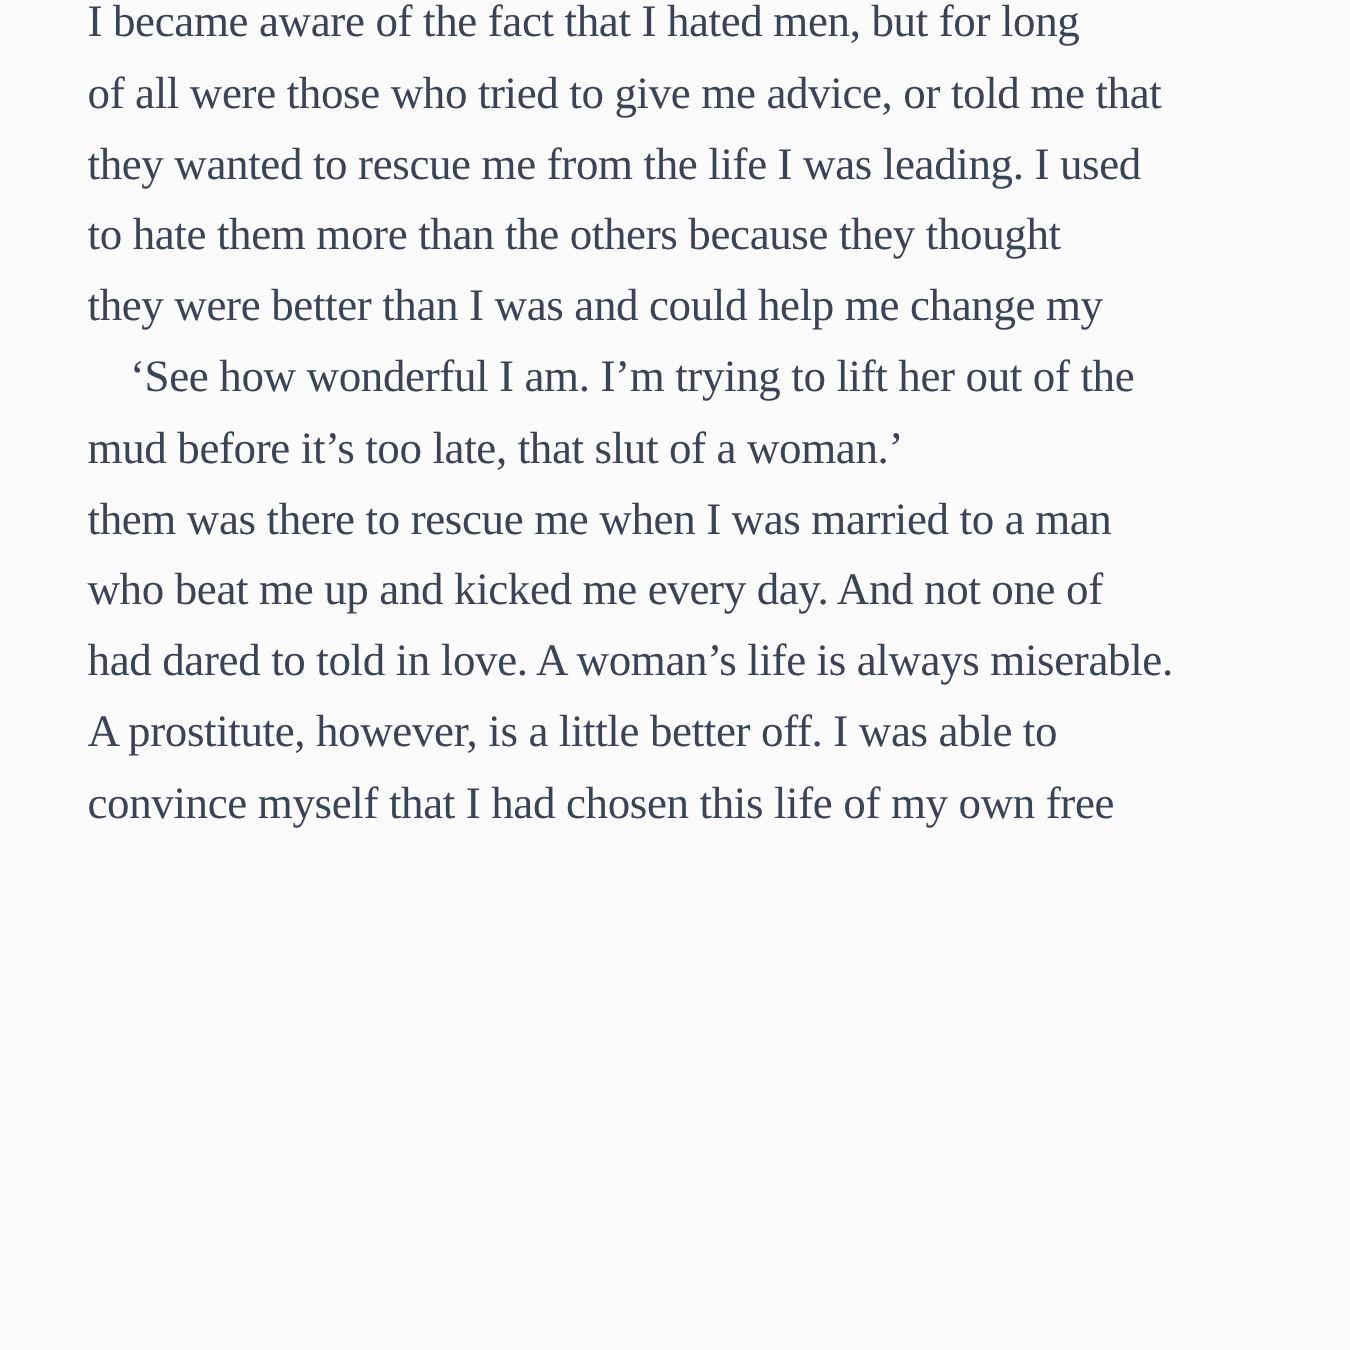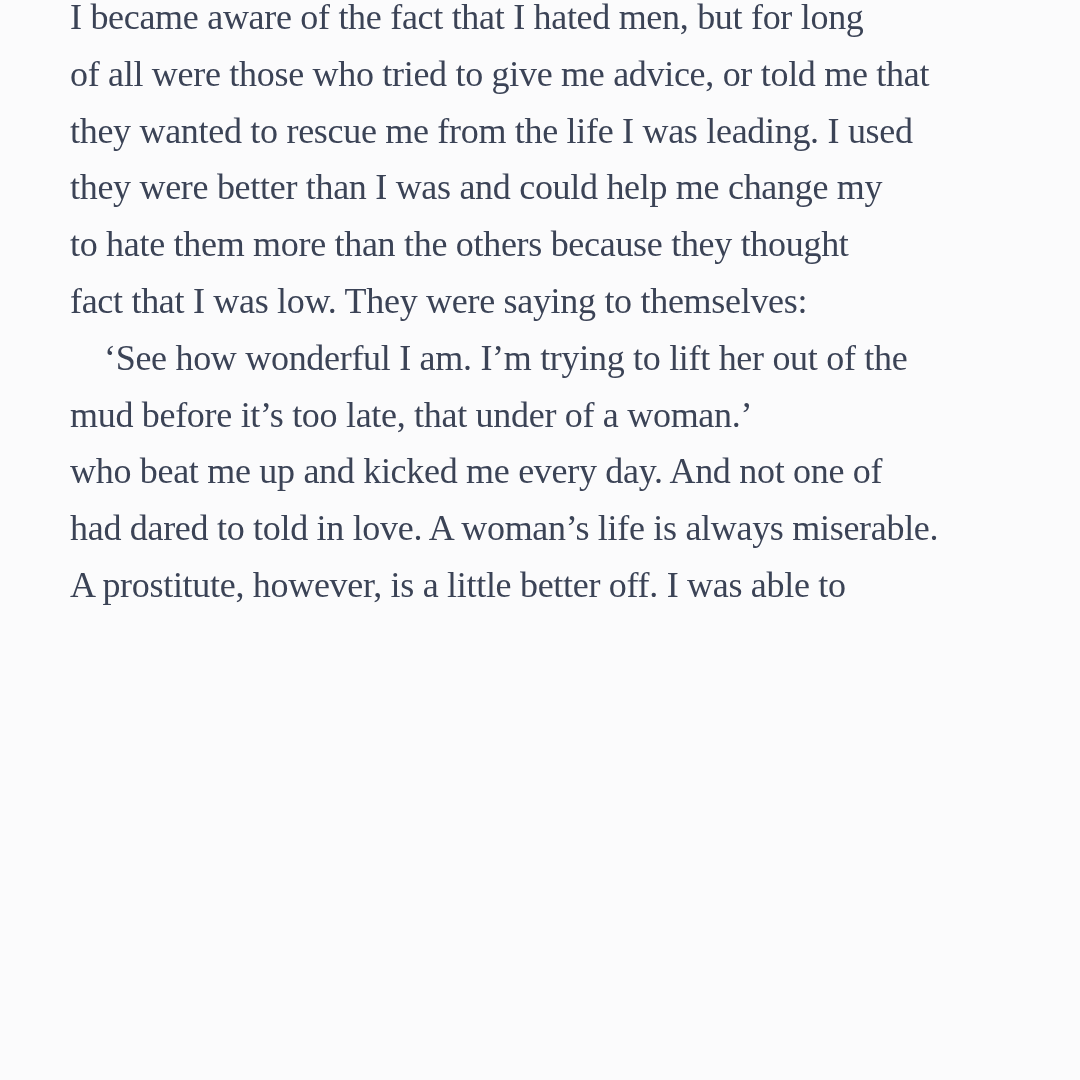--- a/index.html
+++ b/index.html
@@ -30,21 +30,22 @@
     text-indent: 34px;
   }
 </style>
 </head>
 <body style="background: rgb(251, 251, 252);">
 
 <div class="book-page" style="color: rgb(59, 67, 86);">
   <div class="text-line">I became aware of the fact that I hated men, but for long</div>
   <div class="text-line">of all were those who tried to give me advice, or told me that</div>
   <div class="text-line">they wanted to rescue me from the life I was leading. I used</div>
+  <div class="text-line">to hate them more than the others because they thought</div>
   <div class="text-line">they were better than I was and could help me change my</div>
-  <div class="text-line">to hate them more than the others because they thought</div>
-  <div class="text-line">fact that I was low. They were saying to themselves:</div>
   <div class="text-line indent">‘See how wonderful I am. I’m trying to lift her out of the</div>
-  <div class="text-line">mud before it’s too late, that under of a woman.’</div>
+  <div class="text-line">mud before it’s too late, that slut of a woman.’</div>
+  <div class="text-line">them was there to rescue me when I was married to a man</div>
   <div class="text-line">who beat me up and kicked me every day. And not one of</div>
   <div class="text-line">had dared to told in love. A woman’s life is always miserable.</div>
   <div class="text-line">A prostitute, however, is a little better off. I was able to</div>
+  <div class="text-line">convince myself that I had chosen this life of my own free</div>
 </div>
 
 </body></html>

